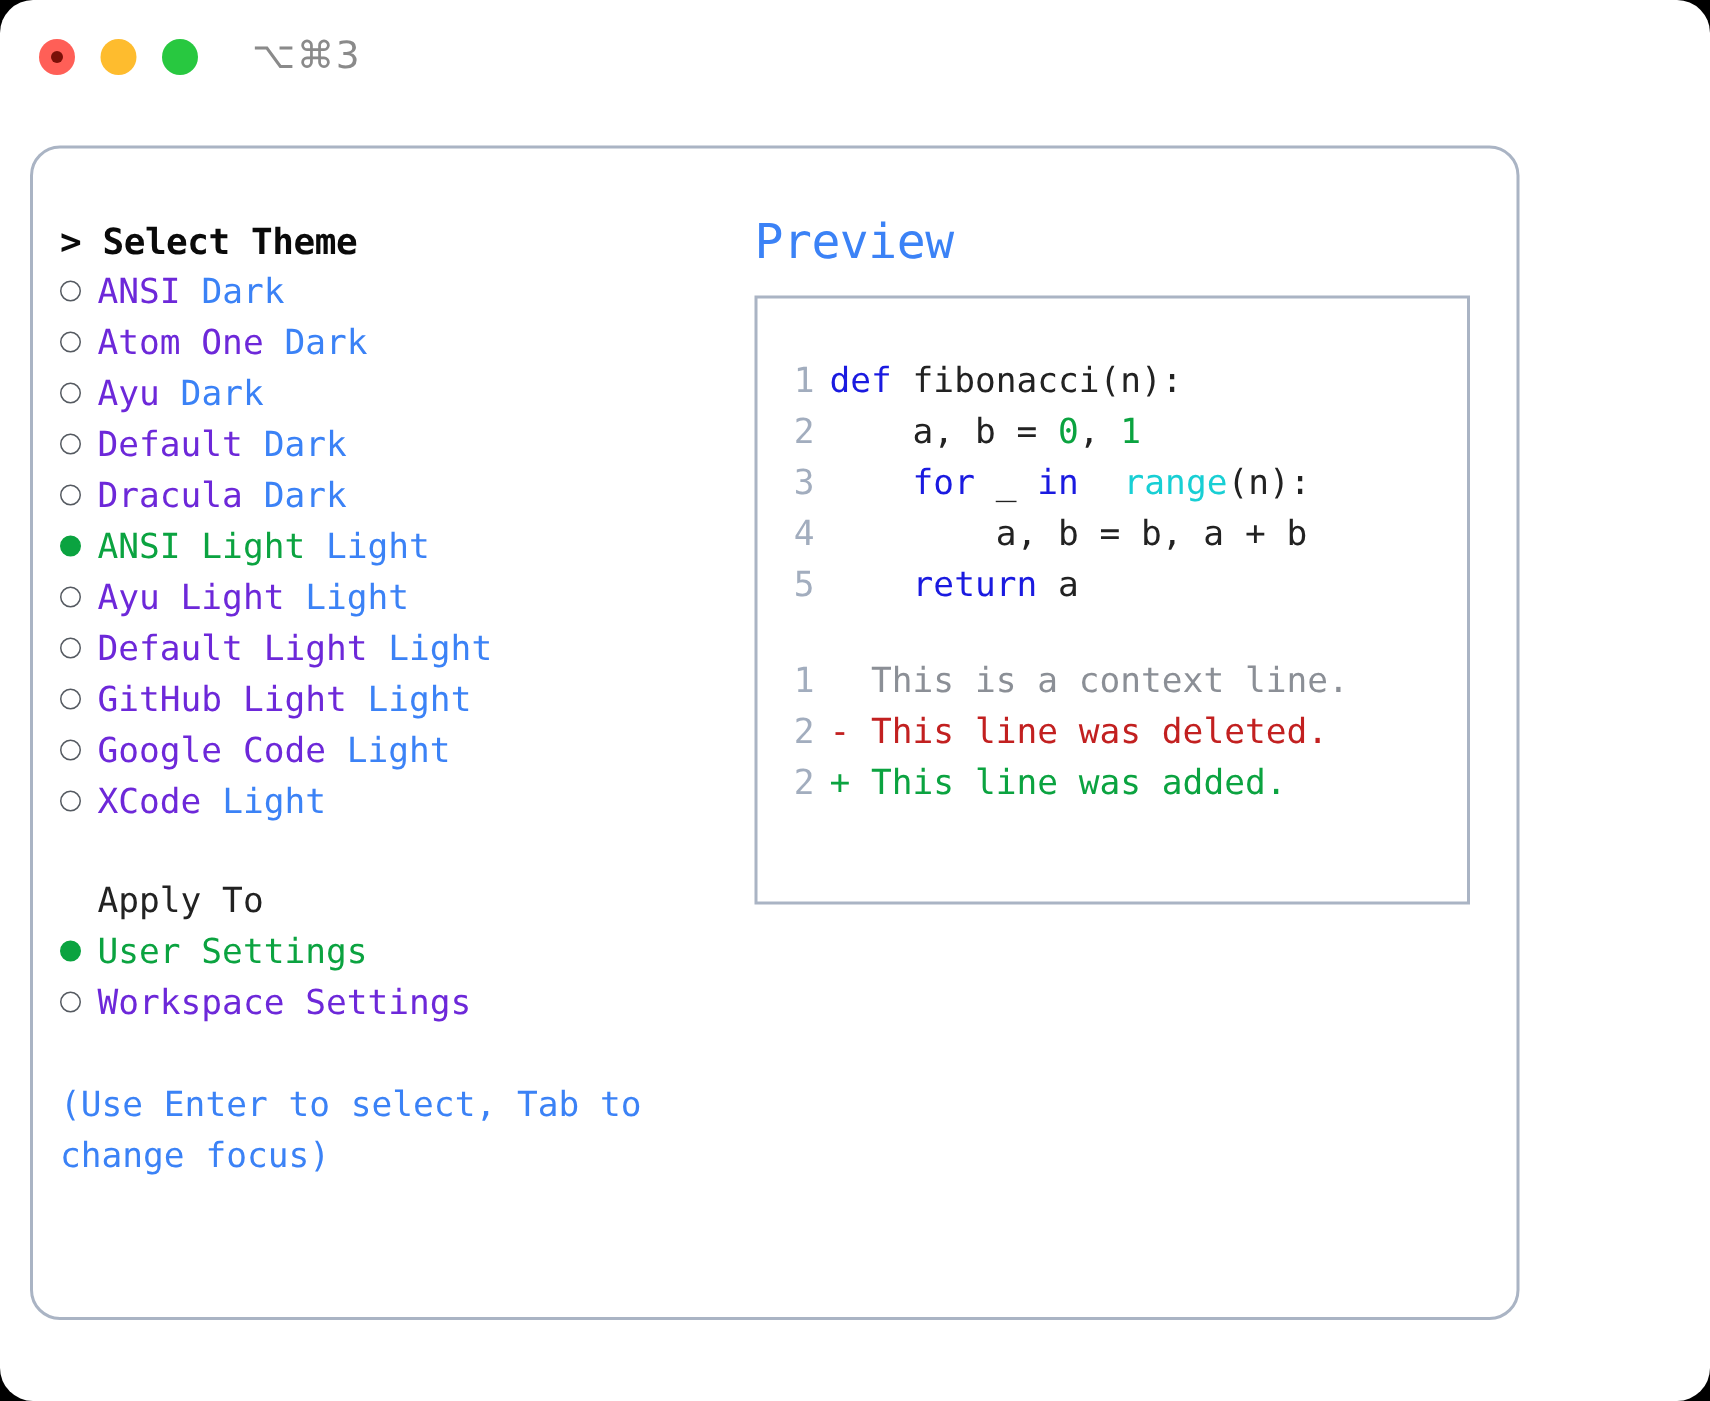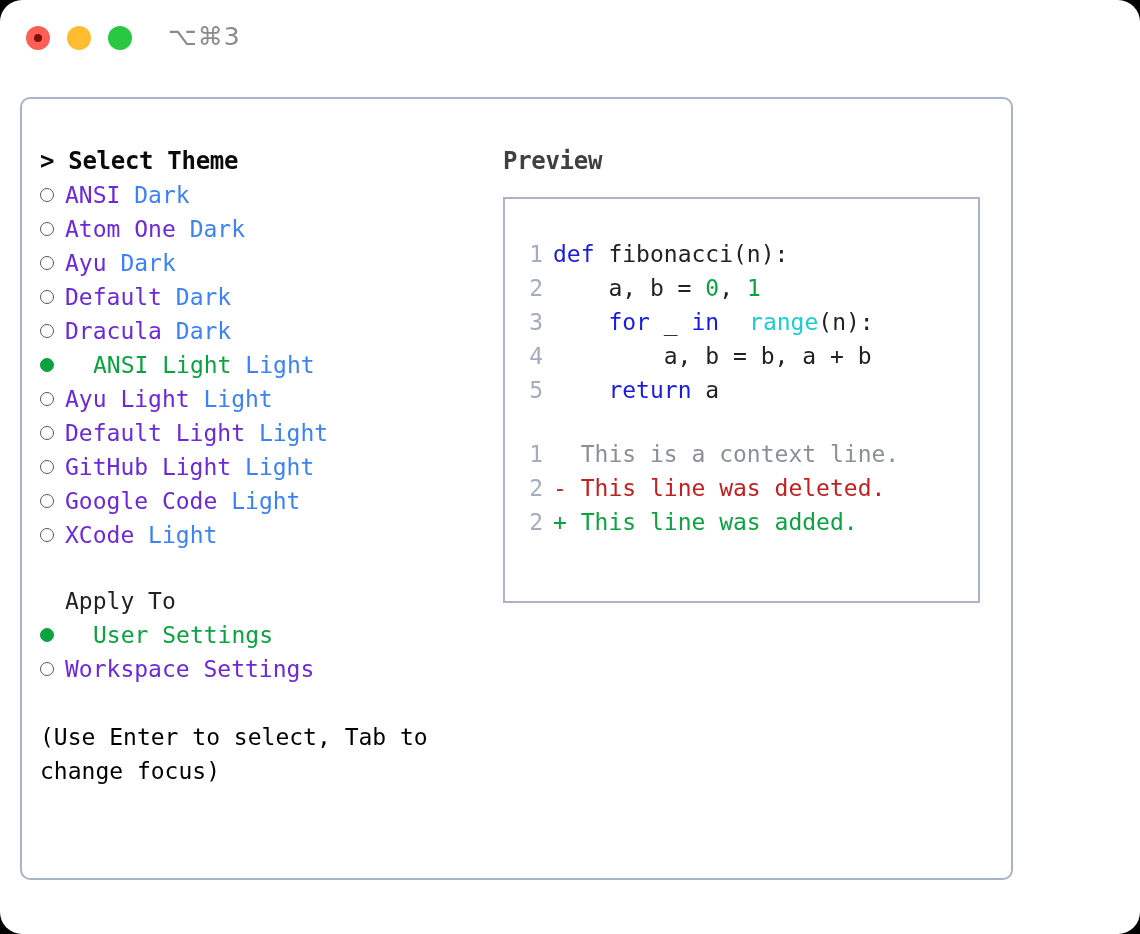--- a/index.html
+++ b/index.html
@@ -62,21 +62,21 @@
   }
 
   
   #card {
     position: absolute;
     left: 20px;
     top: 97px;
     width: 993px;
     height: 783px;
     border: 2px solid #aab4c4;
-    border-radius: 10px;
+    border-radius: 20px;
     box-sizing: border-box;
     background: #ffffff;
   }
 
   
   #left-pane {
     position: absolute;
     left: 18px;
     top: 45px;
     width: 430px;
@@ -103,48 +103,48 @@
     height: 14px;
     border-radius: 50%;
     box-sizing: border-box;
     vertical-align: 1px;
     margin-right: 11px;
   }
   .bullet.empty  { border: 1.6px solid #555a61; background: transparent; }
   .bullet.filled { background: #0ba340; border: 1.6px solid #0ba340; }
 
   .theme-name { color: #6d28d9; }
-  .theme-name.sel { color: #0ba340; margin-left: 28px; }
+  .theme-name.sel { color: #0ba340; }
   .theme-kind { color: #3b82f6; }
 
   #apply-to-header {
     margin-top: 32px;
     padding-left: 25px;
     color: #222222;
   }
 
   #hint {
     margin-top: 34px;
     font-size: 23px;
     line-height: 34px;
-    color: #000000;
+    color: #3b82f6;
     width: 400px;
   }
 
   
   #right-pane {
     position: absolute;
     left: 481px;
     top: 45px;
     width: 490px;
   }
   #preview-header {
-    font-size: 24px;
-    font-weight: bold;
-    color: #404040;
+    font-size: 32px;
+    font-weight: normal;
+    color: #3b82f6;
     line-height: 34px;
     letter-spacing: -0.3px;
   }
   #preview-box {
     margin-top: 19px;
     width: 477px;
     height: 406px;
     border: 2px solid #aab4c4;
     box-sizing: border-box;
     background: #ffffff;

